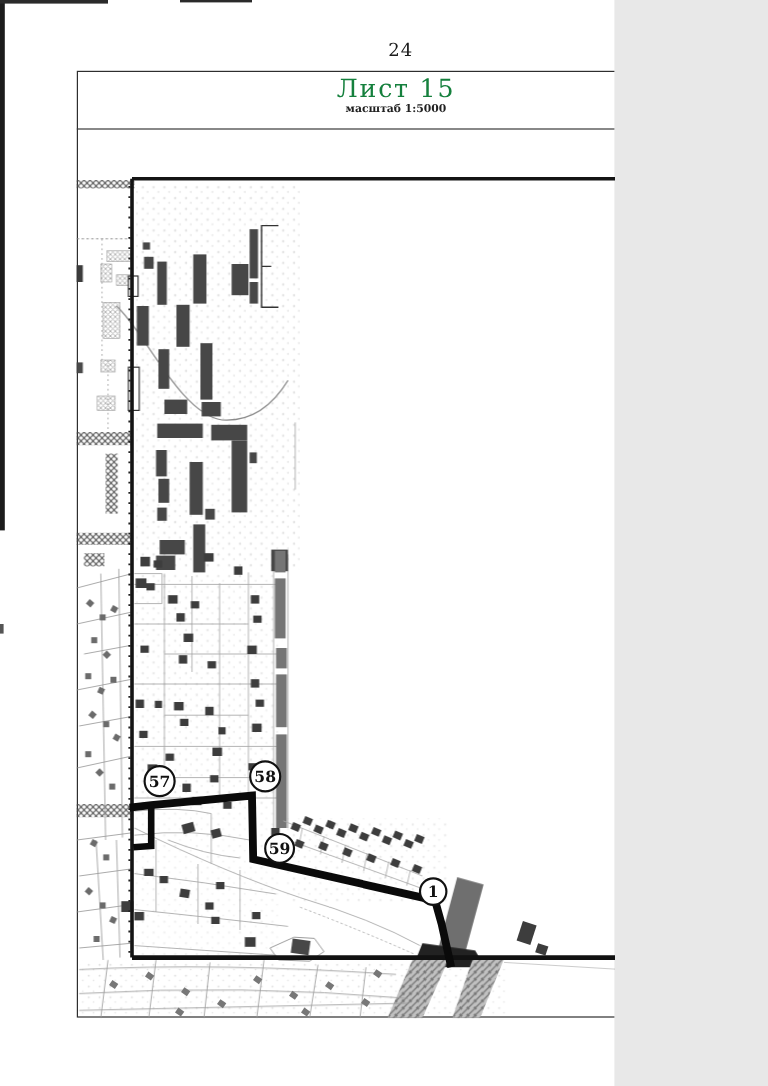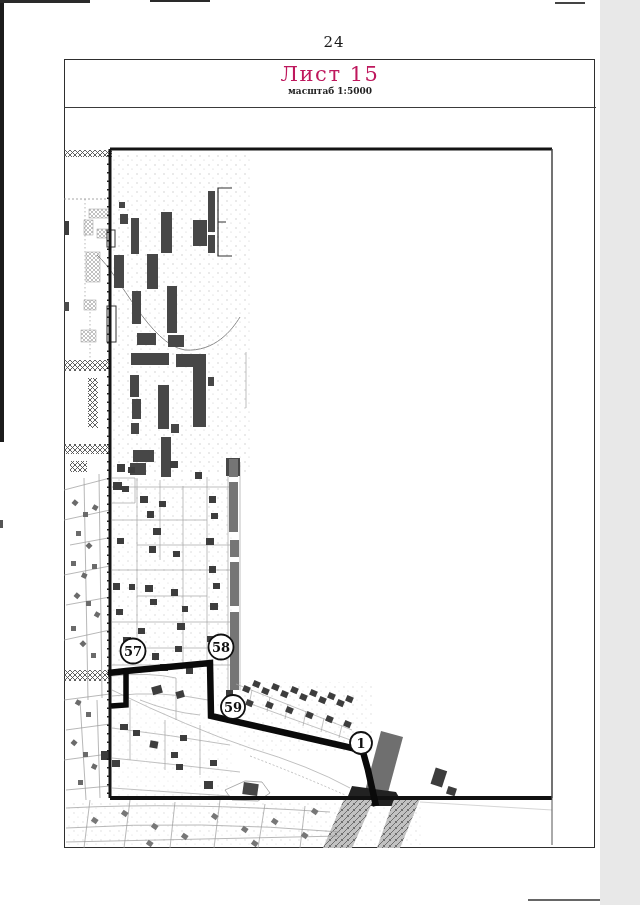--- a/index.html
+++ b/index.html
@@ -1,33 +1,33 @@
 <!DOCTYPE html>
 <html><head>
 <meta charset="utf-8">
 <style>
   html,body{margin:0;padding:0;background:#e8e8e8;}
   .page{
-    position:relative;width:600px;height:905px;background:#ffffff;overflow:hidden;
+    position:relative;width:512px;height:905px;background:#ffffff;overflow:hidden;
     font-family:"DejaVu Serif","Liberation Serif",serif;color:#1a1a1a;
   }
   .page-number{
     position:absolute;top:33px;left:64px;width:540px;text-align:center;
     font-size:15px;letter-spacing:1px;
   }
   .sheet-frame{
     position:absolute;left:64px;top:59px;width:531px;height:789px;
     border:1.6px solid #2e2e2e;box-sizing:border-box;
   }
   .title-rule{
     position:absolute;left:64px;top:107px;width:532px;height:0;
     border-top:1.5px solid #3a3a3a;
   }
   .title-block{position:absolute;left:64px;top:62px;width:532px;text-align:center;}
-  .sheet-title{font-size:21px;letter-spacing:1.5px;color:#be185d;}
+  .sheet-title{font-size:21px;letter-spacing:1.5px;color:#15803d;}
   .sheet-scale{font-size:9px;margin-top:0px;color:#222;font-weight:bold;}
   svg.map{position:absolute;left:0;top:0;}
   .artifact{position:absolute;background:#1c1c1c;}
 </style>
 </head>
 <body>
 
 <div class="page">
 
   <div class="page-number">24</div>

